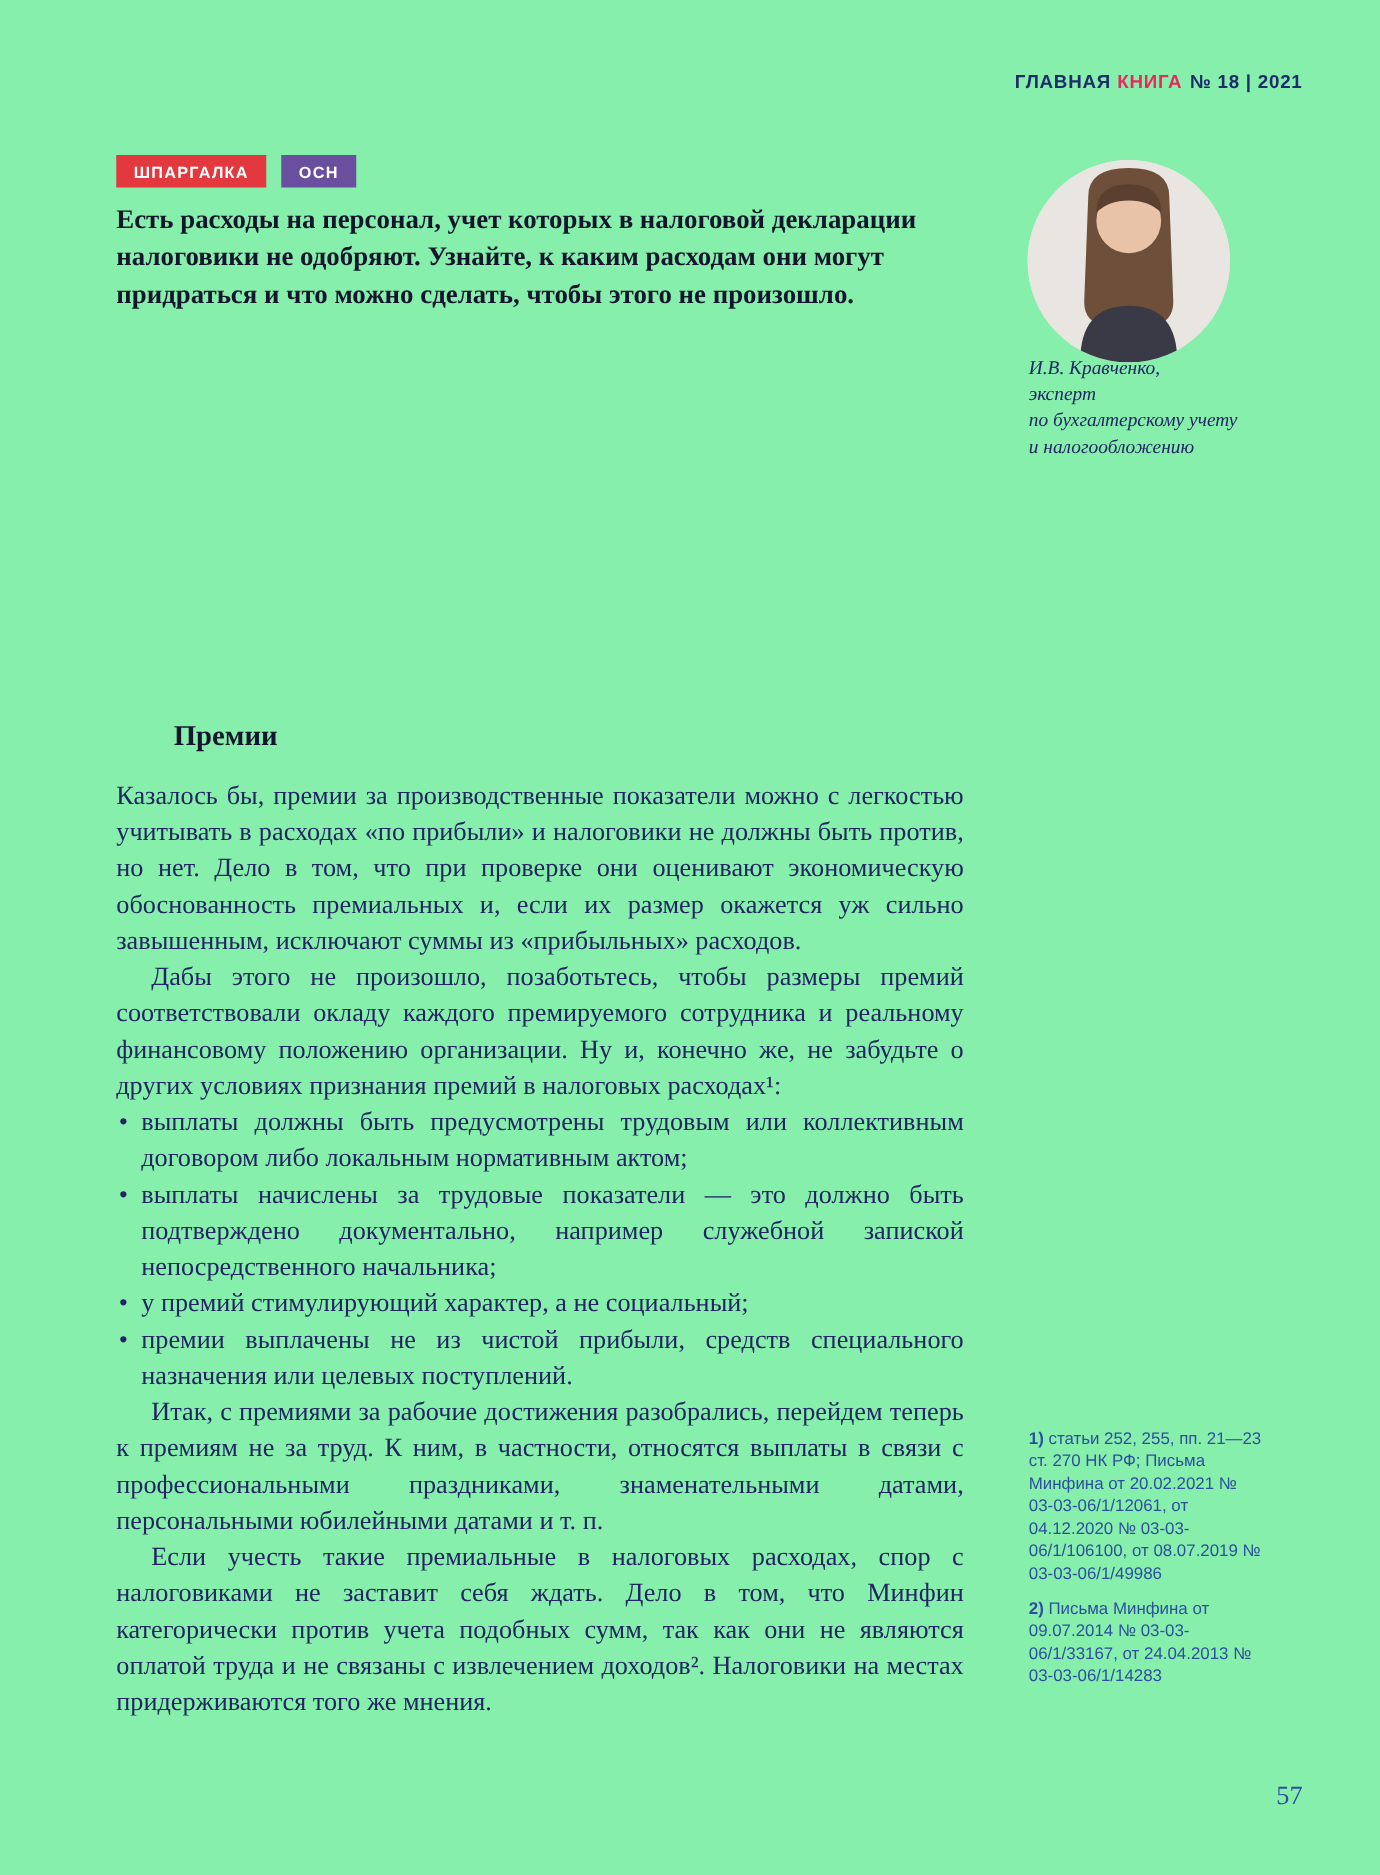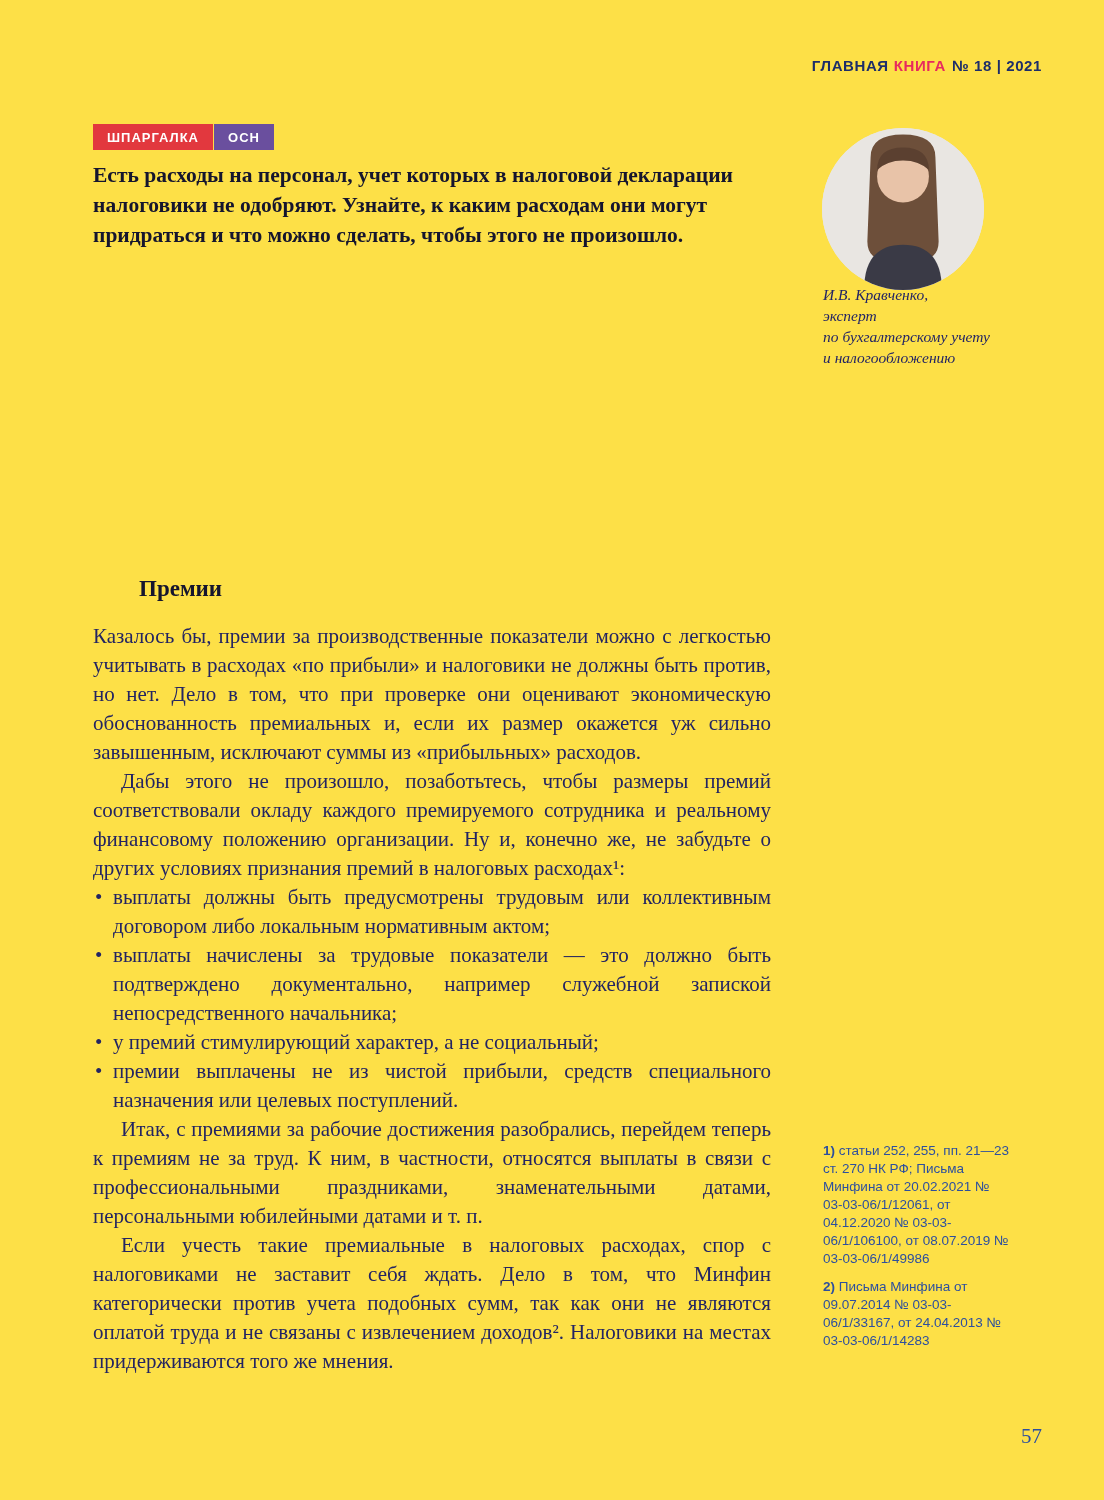--- a/index.html
+++ b/index.html
@@ -3,21 +3,21 @@
 <meta charset="utf-8">
 <style>
   * { margin: 0; padding: 0; box-sizing: border-box; }
   html, body { background: #ffffff; }
   body { font-family: "Liberation Serif", serif; }
 
   .page {
     position: relative;
     width: 1104px;
     height: 1500px;
-    background: #fde047;
+    background: #86efac;
     overflow: hidden;
     margin: 0 auto;
   }
 
   
   .masthead {
     position: absolute;
     top: 57px;
     right: 62px;
     font-family: "Liberation Sans", sans-serif;
@@ -29,21 +29,21 @@
   .masthead .brand1 { color: #1d2d69; }
   .masthead .brand2 { color: #e72a5e; margin-left: 5px; }
   .masthead .issue  { color: #1d2d69; margin-left: 6px; }
 
   
   .badges {
     position: absolute;
     left: 93px;
     top: 124px;
     display: flex;
-    gap: 1px;
+    gap: 12px;
     justify-content: space-between;
   }
   .badge {
     font-family: "Liberation Sans", sans-serif;
     font-weight: bold;
     font-size: 13px;
     letter-spacing: 1px;
     color: #ffffff;
     padding: 7px 14px 6px 14px;
     line-height: 1;

